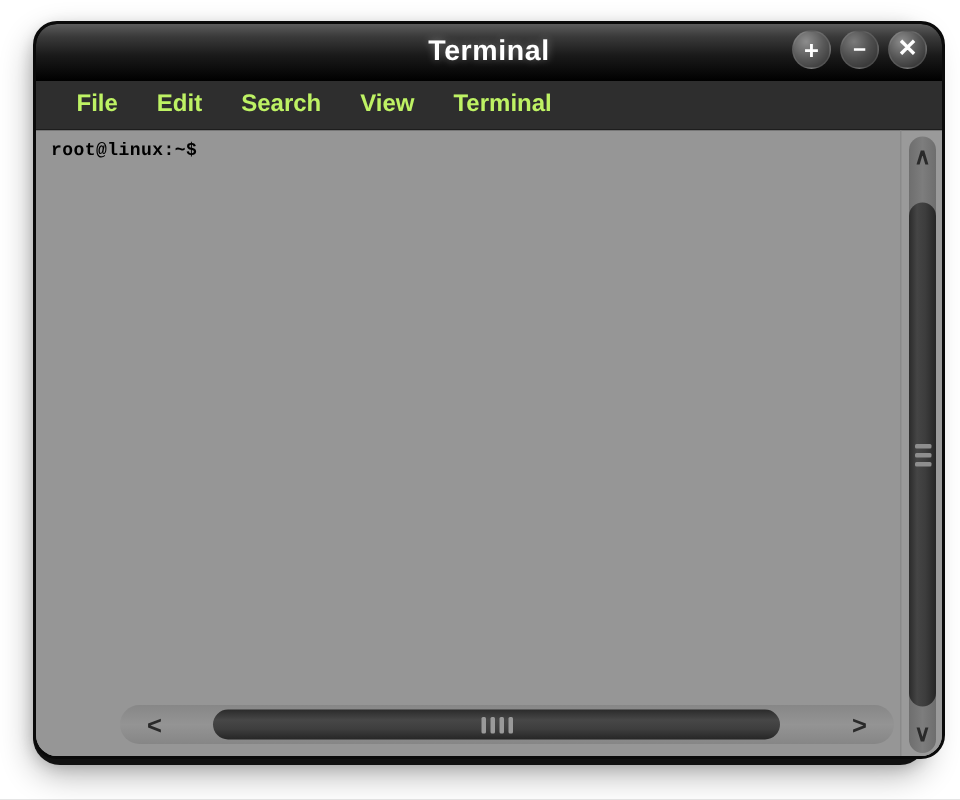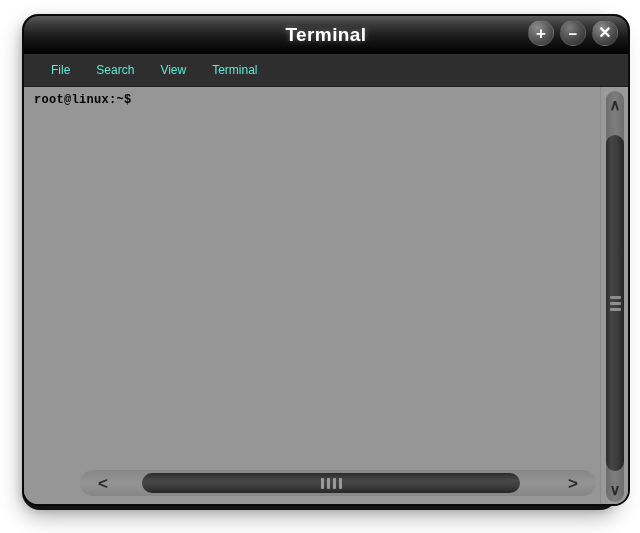--- a/index.html
+++ b/index.html
@@ -94,25 +94,26 @@
   
   #menu-bar {
     height: 32px;
     background: #2e2e2e;
     display: flex;
     align-items: center;
     padding-left: 14px;
     border-bottom: 1px solid #1d1d1d;
   }
   .menu-item {
-    color: #5eead4;
-    font-size: 12px;
+    color: #bef264;
+    font-size: 16px;
     padding: 0 13px;
     line-height: 32px;
     white-space: nowrap;
+    font-weight: bold;
   }
 
   
   #window-body {
     position: relative;
     height: 419px;
     background: #969696;
   }
 
   #terminal-area {
@@ -262,20 +263,21 @@
         <span>−</span>
       </div>
       <div class="ctrl-btn ctrl-close">
         <span>✕</span>
       </div>
     </div>
   </div>
 
   <div id="menu-bar">
     <div class="menu-item">File</div>
+    <div class="menu-item">Edit</div>
     <div class="menu-item">Search</div>
     <div class="menu-item">View</div>
     <div class="menu-item">Terminal</div>
   </div>
 
   <div id="window-body">
 
     <div id="terminal-area">
       <div id="prompt-line">root@linux:~$</div>
     </div>

